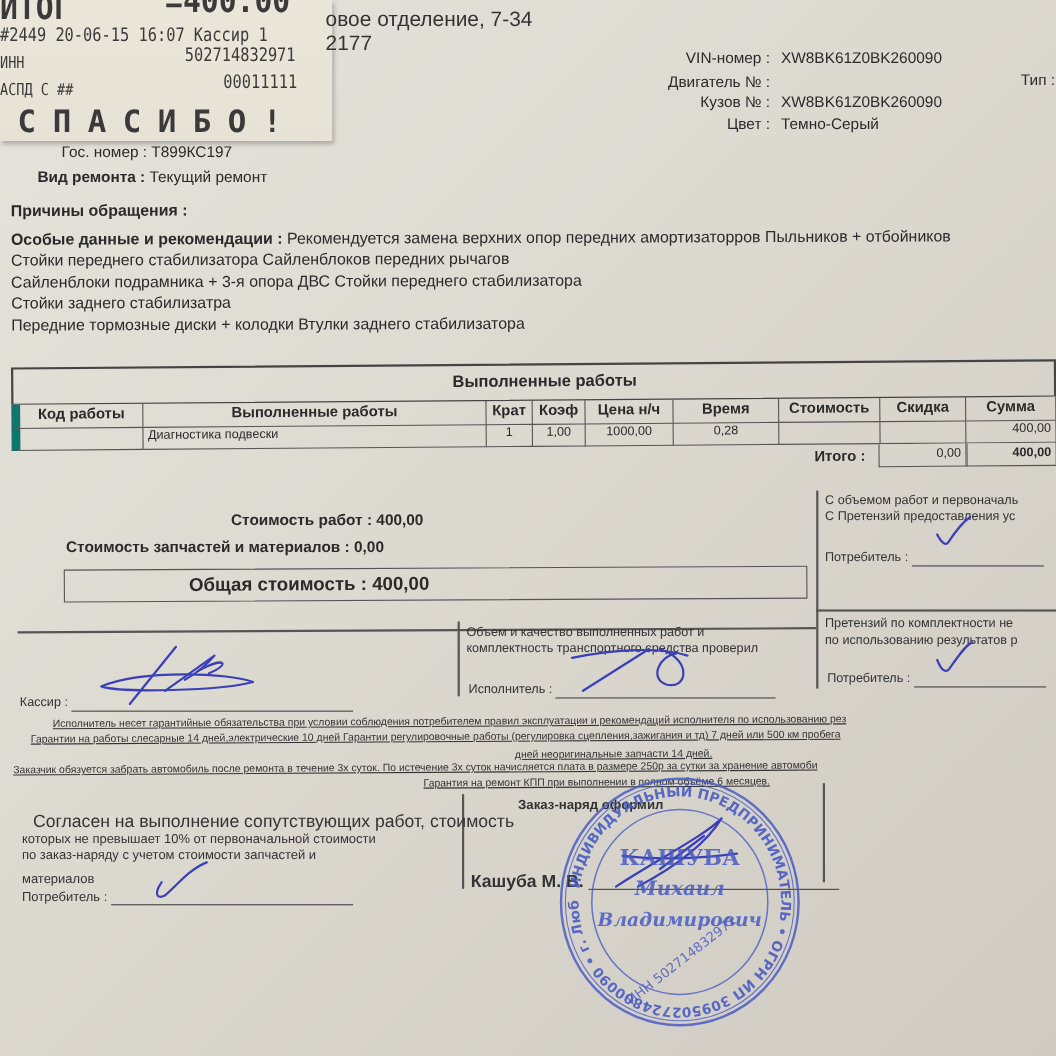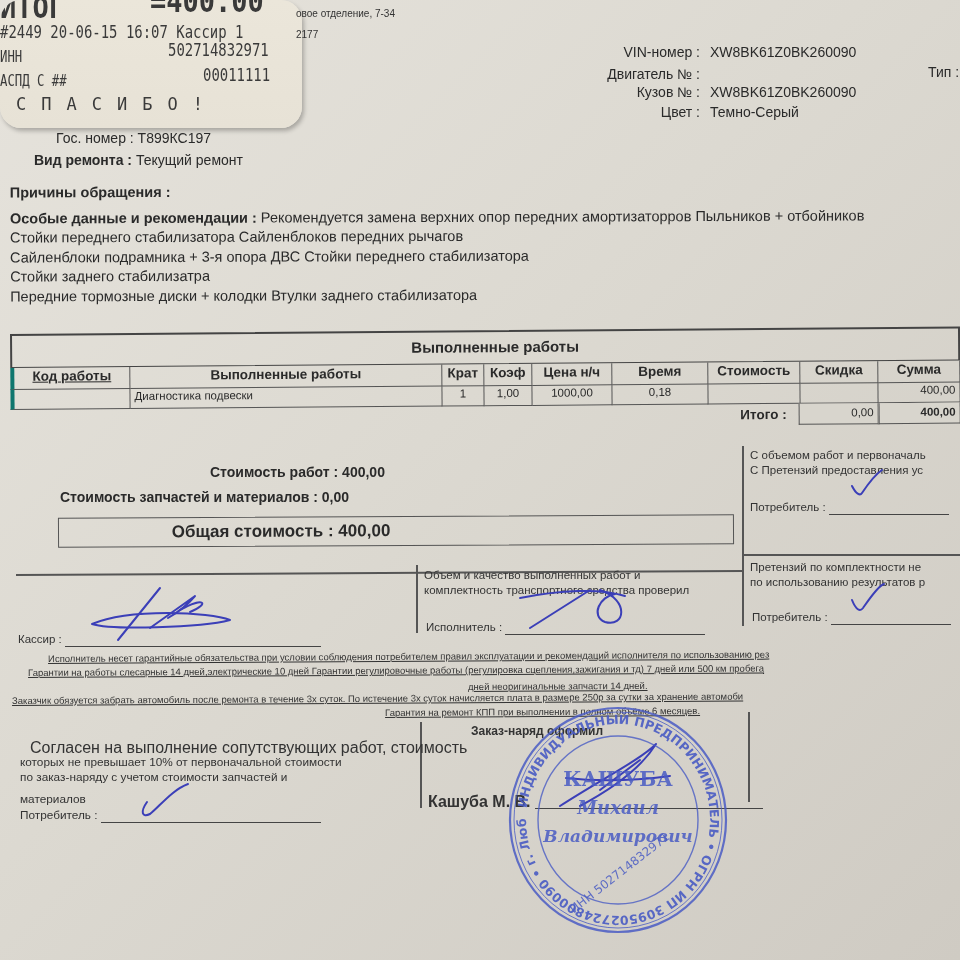--- a/index.html
+++ b/index.html
@@ -14,43 +14,42 @@
   .b { font-weight: bold; }
 
   
   .receipt {
     left: 0; top: 0; width: 302px; height: 128px;
     background: linear-gradient(180deg, #ebe6da 0%, #e7e2d6 100%);
     box-shadow: 2px 3px 4px rgba(0,0,0,0.25);
     font-family: "DejaVu Sans Mono", monospace;
     color: #3a3a3a;
     overflow: hidden;
-    border-radius: 21px;
   }
   .receipt .line { position: absolute; font-size: 15px; white-space: nowrap; transform: scaleX(0.82); transform-origin: left top; }
   .receipt .big { font-size: 30px; font-weight: bold; transform: scaleX(0.9); }
-  .receipt .thanks { font-size: 17px; letter-spacing: 15px; font-weight: normal; transform: none; text-align: right; }
-
-  .hdr-frag { font-size: 10px; color: #333; white-space: nowrap; }
+  .receipt .thanks { font-size: 28px; letter-spacing: 15px; font-weight: bold; transform: none; text-align: right; }
+
+  .hdr-frag { font-size: 19px; color: #333; white-space: nowrap; }
 
   .kv { font-size: 14px; white-space: nowrap; }
   .kv .k { display: inline-block; text-align: right; }
   .kv .v { margin-left: 10px; }
 
   .reasons { left: 10px; top: 182px; font-size: 14.5px; line-height: 19.5px; white-space: nowrap; transform: rotate(-0.2deg); }
 
   
   .wtable { left: 10px; top: 334px; width: 950px; transform: rotate(-0.45deg); transform-origin: left top; }
   .wtable .title-row { border: 2px solid #444; border-bottom: 1px solid #444; height: 34px; text-align: center; font-weight: bold; font-size: 15px; line-height: 30px; padding-left: 20px; }
   .grid { display: grid; grid-template-columns: 120px 312px 42px 48px 80px 96px 92px 78px 82px; }
   .grid > div { border-right: 1.5px solid #555; border-bottom: 1.5px solid #555; font-size: 13px; padding: 1px 4px; white-space: nowrap; overflow: hidden; }
   .grid .h { font-weight: bold; text-align: center; font-size: 13.5px; height: 22px; }
   .grid .c { text-align: center; height: 20px; font-size: 11.5px; }
   .grid .r { text-align: right; }
-  .grid .first { border-left: 4px solid #0f766e; text-decoration: underline; }
+  .grid .first { border-left: 8px solid #0f766e; }
   .tot-row { display: flex; justify-content: flex-end; margin-right: 0; }
   .tot-row .lbl { font-weight: bold; font-size: 13.5px; padding: 3px 12px; }
   .tot-row .cell { width: 80px; border: 1.5px solid #555; border-top: none; font-size: 11.5px; text-align: right; padding: 3px 4px; background: #d8d5cd; }
   .tot-row .cell.bold { font-weight: bold; width: 82px; }
 
   .sum-line { font-size: 14px; font-weight: bold; white-space: nowrap; }
   .total-box { left: 58px; top: 516px; width: 676px; height: 30px; border: 1.5px solid #555; font-size: 17px; font-weight: bold; text-align: center; line-height: 28px; padding-right: 230px; transform: rotate(-0.3deg); }
 
   .hline { height: 1.5px; background: #555; }
   .vline { width: 1.5px; background: #555; }
@@ -127,21 +126,21 @@
     <div class="h">Стоимость</div>
     <div class="h">Скидка</div>
     <div class="h">Сумма</div>
   </div>
   <div class="grid">
     <div class="c first"></div>
     <div class="c" style="text-align:left">Диагностика подвески</div>
     <div class="c">1</div>
     <div class="c">1,00</div>
     <div class="c">1000,00</div>
-    <div class="c">0,18</div>
+    <div class="c">0,28</div>
     <div class="c"></div>
     <div class="c"></div>
     <div class="c r">400,00</div>
   </div>
   <div class="tot-row">
     <div class="lbl">Итого :</div>
     <div class="cell">0,00</div>
     <div class="cell bold">400,00</div>
   </div>
 </div>

